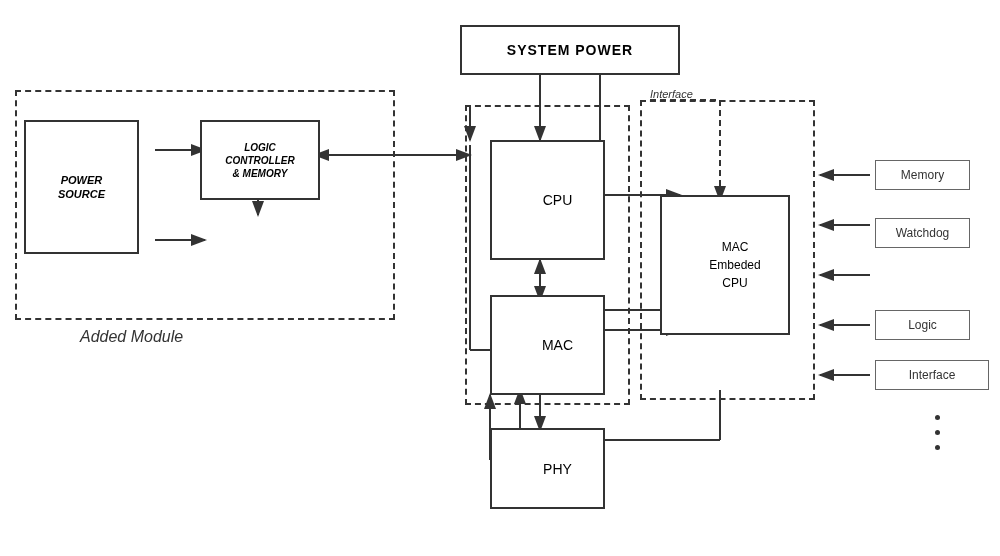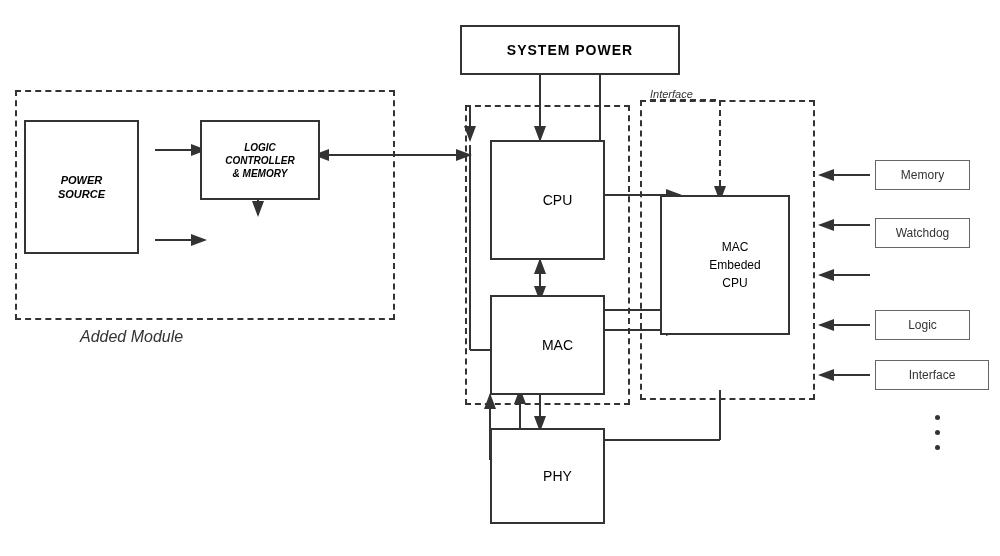--- a/index.html
+++ b/index.html
@@ -184,21 +184,21 @@
   </div>
 
   <div class="box box-normal" style="left:490px; top:140px; width:115px; height:120px;">
     <span class="box-label-normal" style="font-size:14px;">CPU</span>
   </div>
 
   <div class="box box-normal" style="left:490px; top:295px; width:115px; height:100px;">
     <span class="box-label-normal" style="font-size:14px;">MAC</span>
   </div>
 
-  <div class="box box-normal" style="left:490px; top:428px; width:115px; height:96px;">
+  <div class="box box-normal" style="left:490px; top:428px; width:115px; height:81px;">
     <span class="box-label-normal" style="font-size:14px;">PHY</span>
   </div>
 
   <div class="box box-dashed" style="left:640px; top:100px; width:175px; height:300px;">
   </div>
 
   <div class="text-label" style="left:650px; top:88px; font-size:11px; font-style:italic;">Interface</div>
 
   <div class="box box-normal" style="left:660px; top:195px; width:130px; height:140px;">
     <span class="box-label-normal" style="font-size:12px; line-height:1.5;">MAC<br>Embeded<br>CPU</span>

